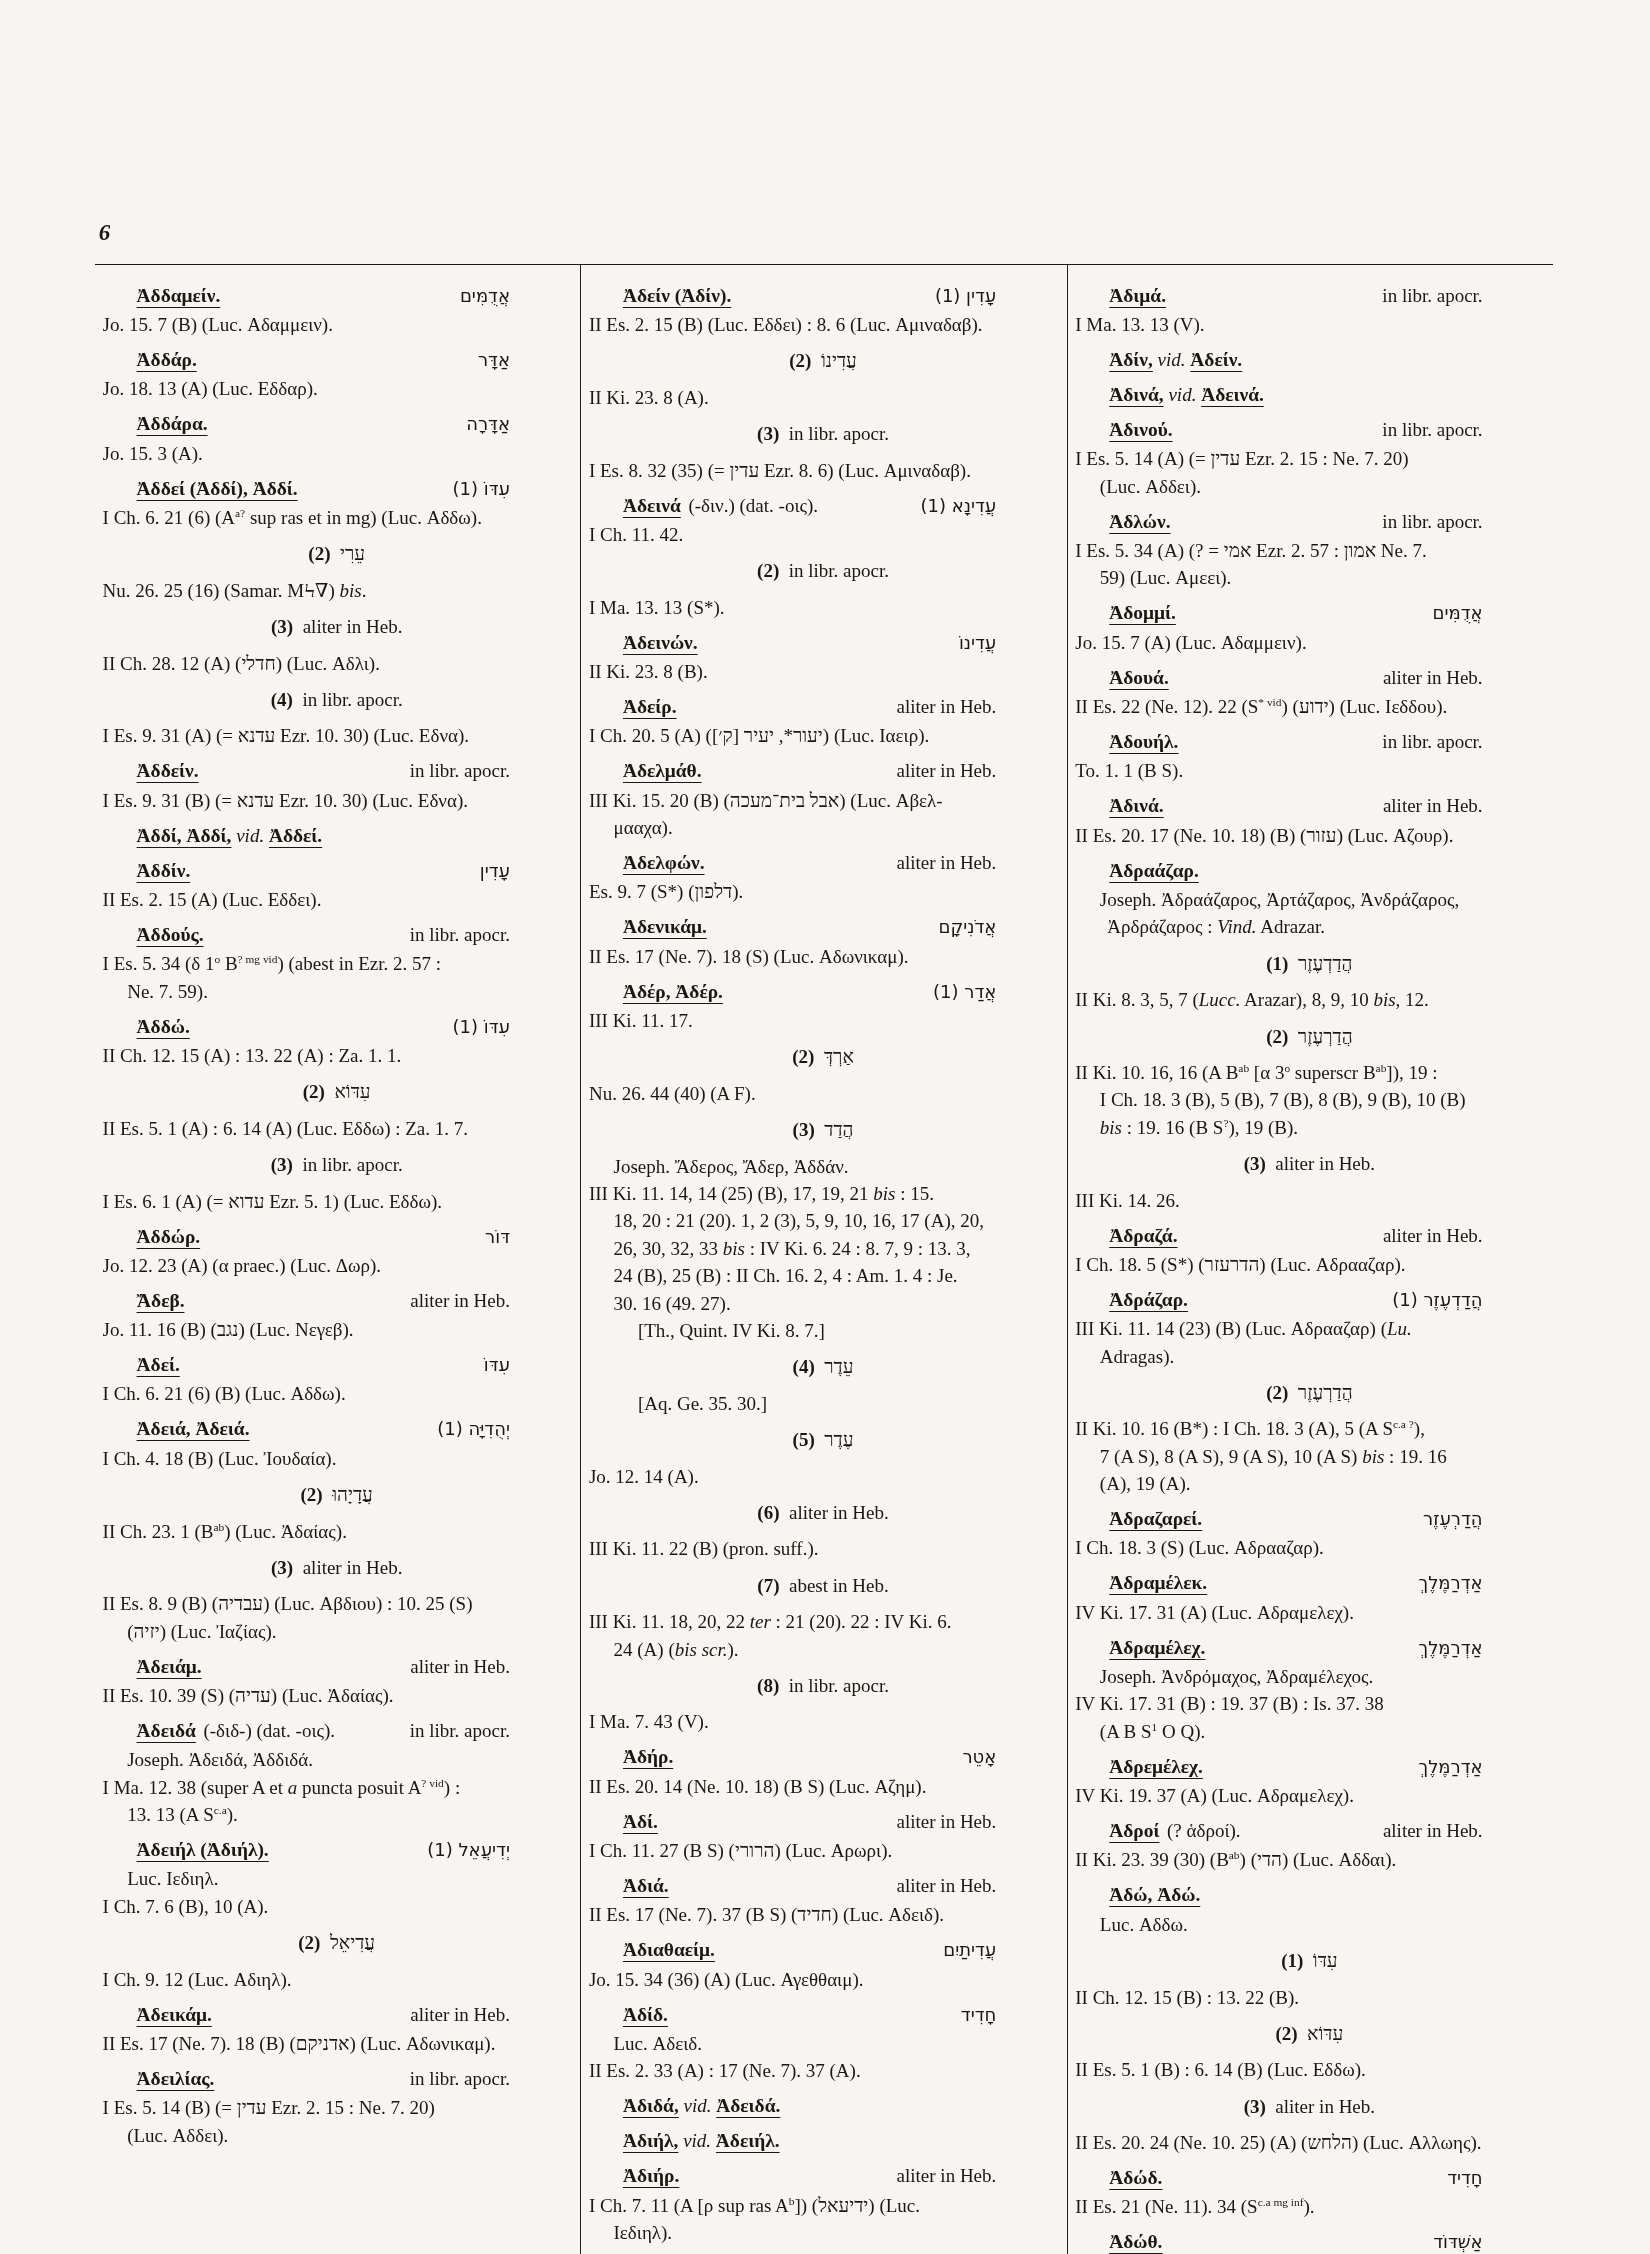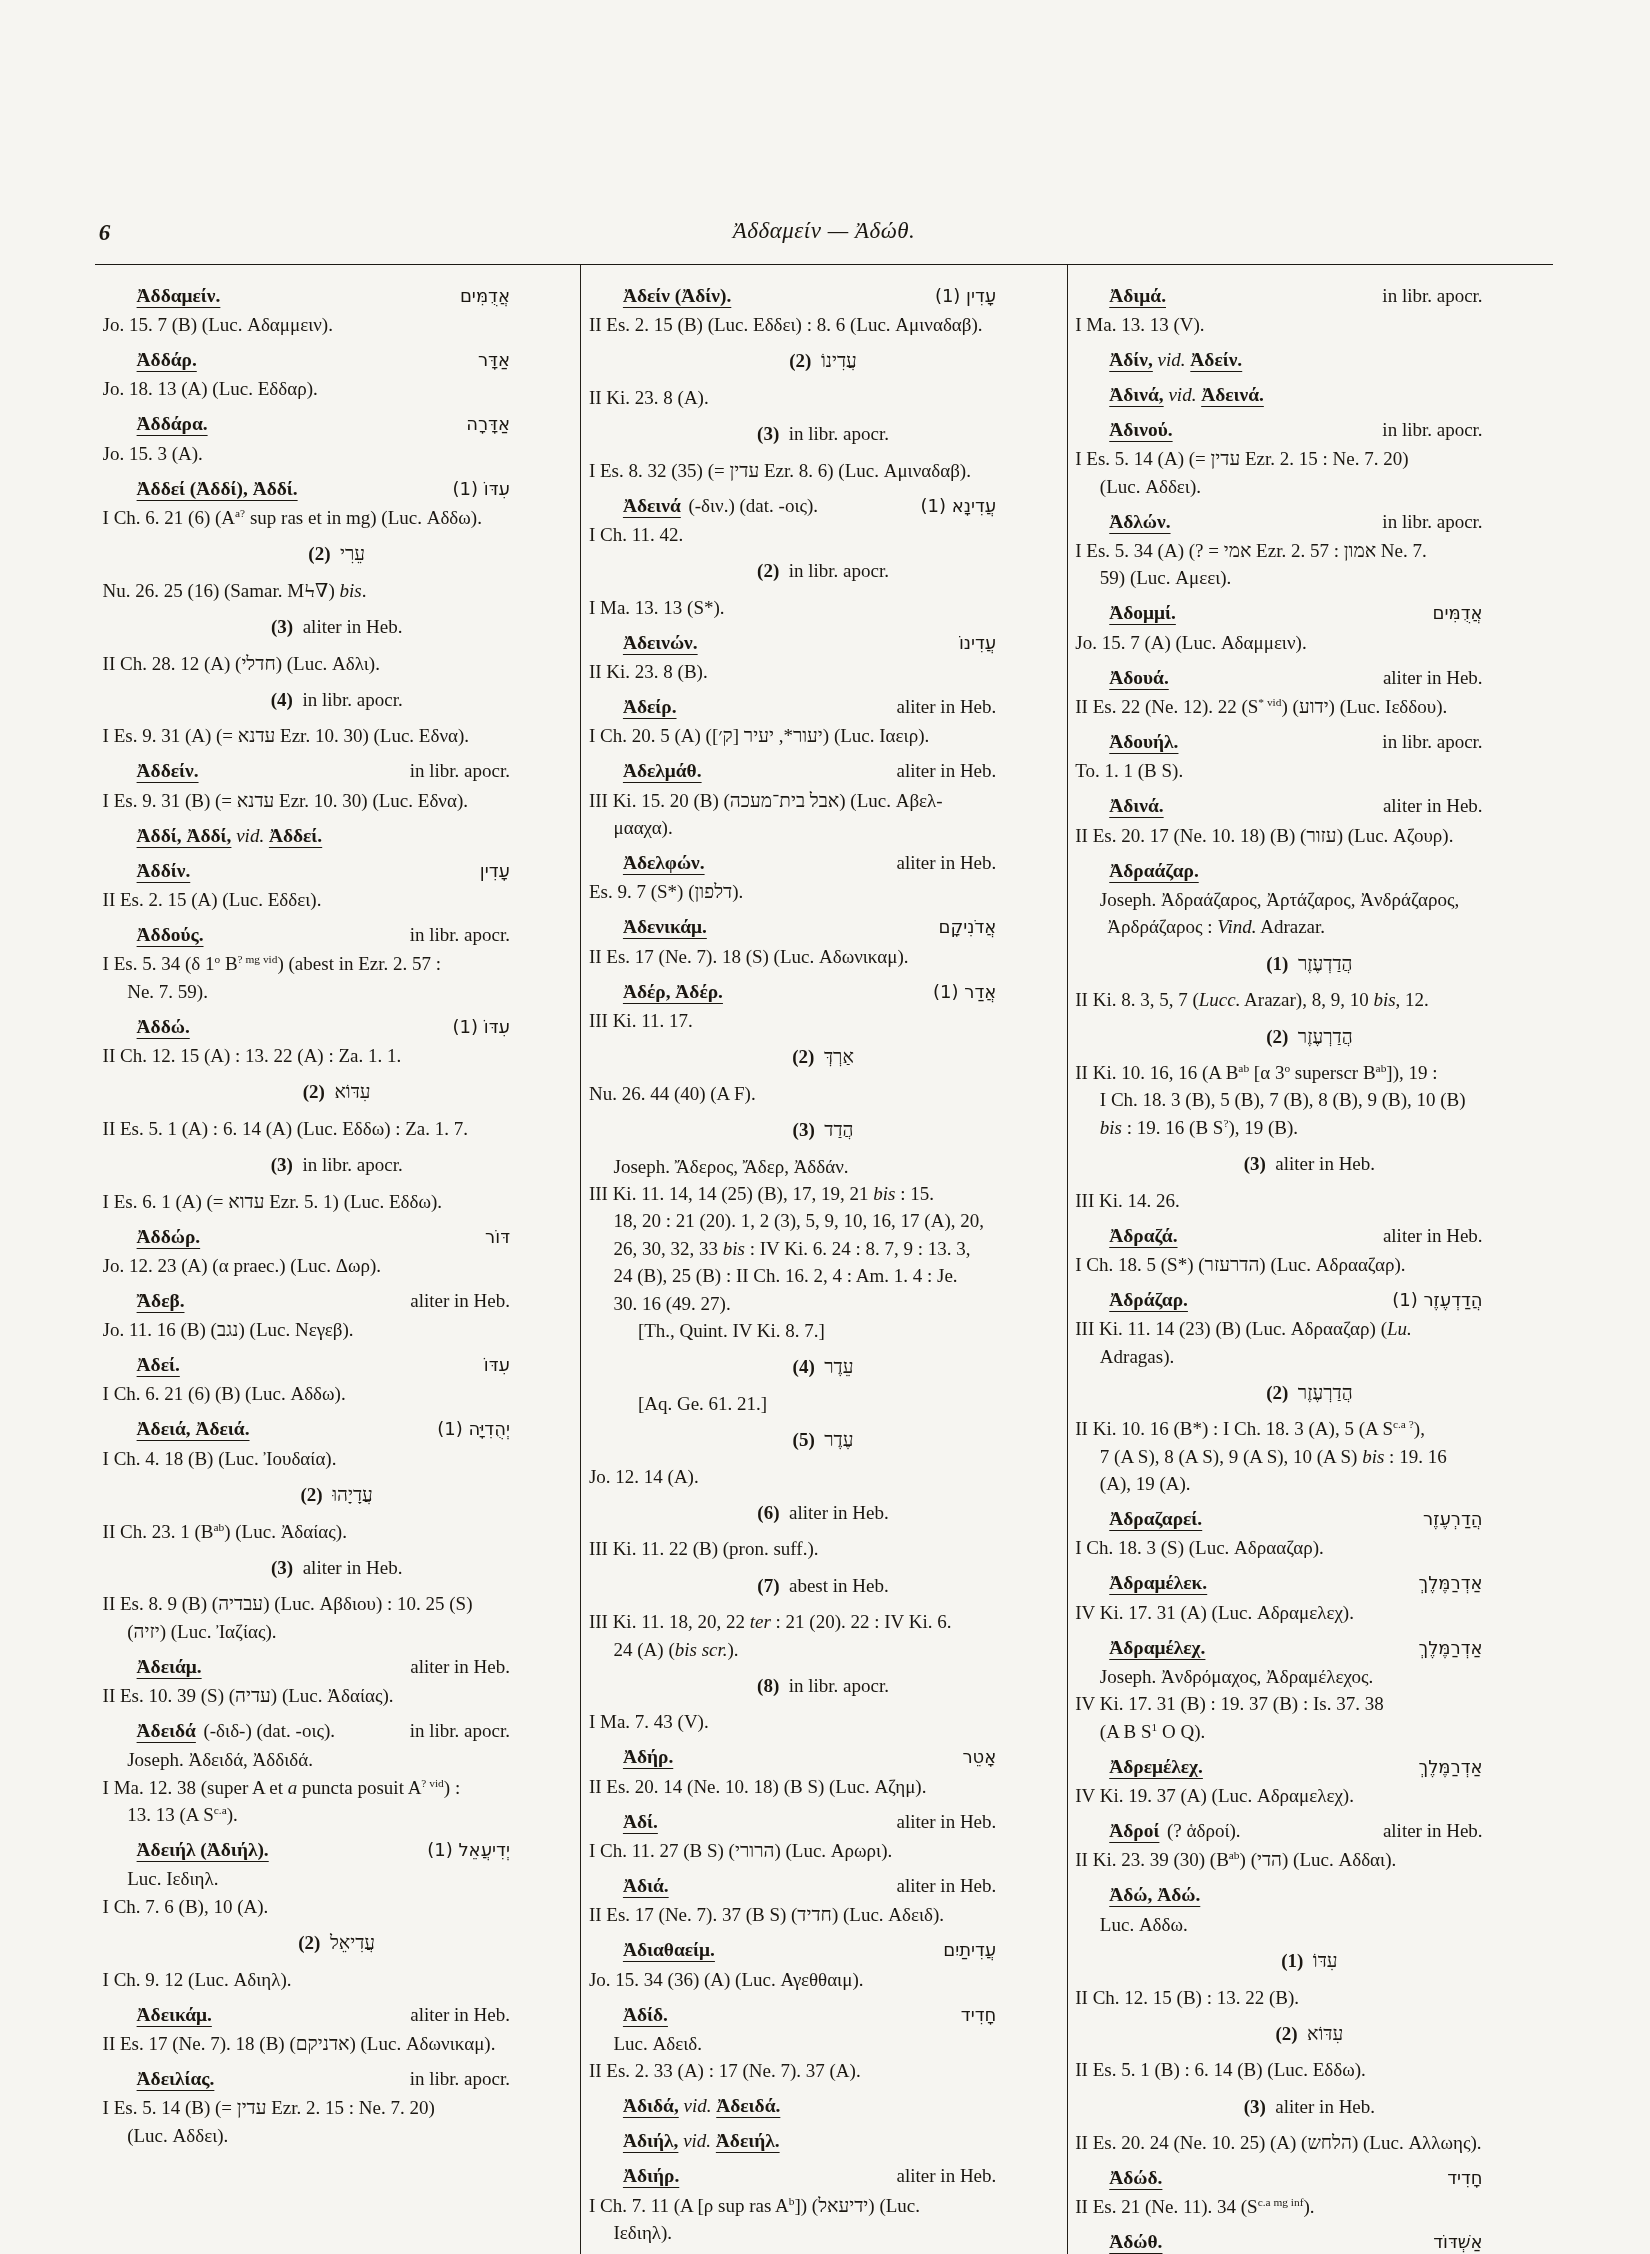--- a/index.html
+++ b/index.html
@@ -46,21 +46,20 @@
   sup{font-size:0.6em;vertical-align:super;line-height:0;letter-spacing:0;}
   i{font-style:italic;}
   .mid{font-style:italic;font-weight:normal;}
 </style>
 </head>
 <body>
 
 <div class="page">
   <div class="header-row">
     <span class="pagenum">6</span>
-    <span class="running-head">Ἀδδαμείν — Ἀδώθ.</span>
   </div>
   <div class="toprule"></div>
   <div class="cols">
     <div class="col">
         <div class="ln hw">
           <span class="g">Ἀδδαμείν.</span>
           <span class="rv heb">אֲדֻמִּים</span>
         </div>
         <div class="ln r">Jo. 15. 7 (B) (Luc. Αδαμμειν).</div>
         <div class="ln hw">
@@ -221,21 +220,21 @@
         <div class="ln r">Nu. 26. 44 (40) (A F).</div>
         <div class="ln s"><b>(3)</b>&nbsp; הֲדַד</div>
         <div class="ln n">Joseph. Ἄδερος, Ἄδερ, Ἀδδάν.</div>
         <div class="ln r">III Ki. 11. 14, 14 (25) (B), 17, 19, 21 <i>bis</i> :  15.</div>
         <div class="ln rc">18, 20 : 21 (20). 1, 2 (3), 5, 9, 10, 16, 17 (A), 20,</div>
         <div class="ln rc">26, 30, 32, 33 <i>bis</i> :  IV Ki. 6. 24 :  8. 7, 9 :  13. 3,</div>
         <div class="ln rc">24 (B), 25 (B) :  II Ch. 16. 2, 4 :  Am. 1. 4 :  Je.</div>
         <div class="ln rc">30. 16 (49. 27).</div>
         <div class="ln nb">[Th., Quint. IV Ki. 8. 7.]</div>
         <div class="ln s"><b>(4)</b>&nbsp; עֵדֶר</div>
-        <div class="ln nb">[Aq. Ge. 61. 21.]</div>
+        <div class="ln nb">[Aq. Ge. 35. 30.]</div>
         <div class="ln s"><b>(5)</b>&nbsp; עֶדֶר</div>
         <div class="ln r">Jo. 12. 14 (A).</div>
         <div class="ln s"><b>(6)</b>&nbsp; aliter in Heb.</div>
         <div class="ln r">III Ki. 11. 22 (B) (pron. suff.).</div>
         <div class="ln s"><b>(7)</b>&nbsp; abest in Heb.</div>
         <div class="ln r">III Ki. 11. 18, 20, 22 <i>ter</i> :  21 (20). 22 :  IV Ki. 6.</div>
         <div class="ln rc">24 (A) (<i>bis scr.</i>).</div>
         <div class="ln s"><b>(8)</b>&nbsp; in libr. apocr.</div>
         <div class="ln r">I Ma. 7. 43 (V).</div>
         <div class="ln hw">

